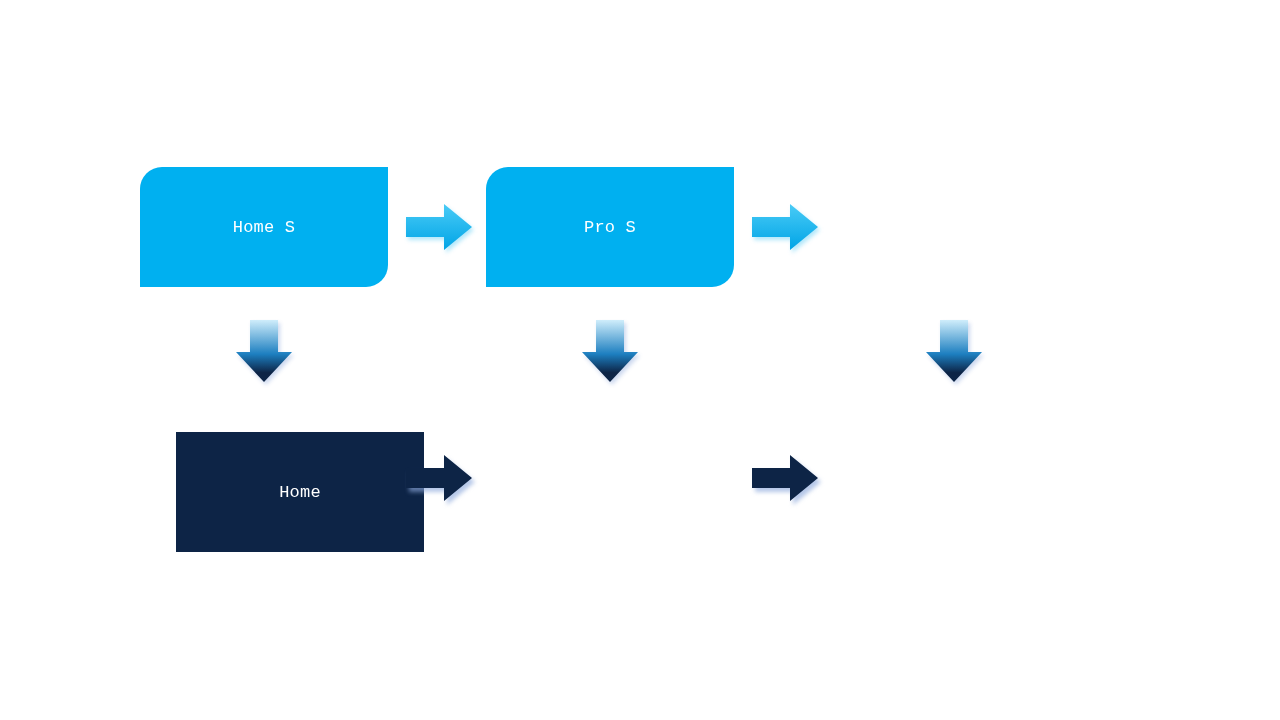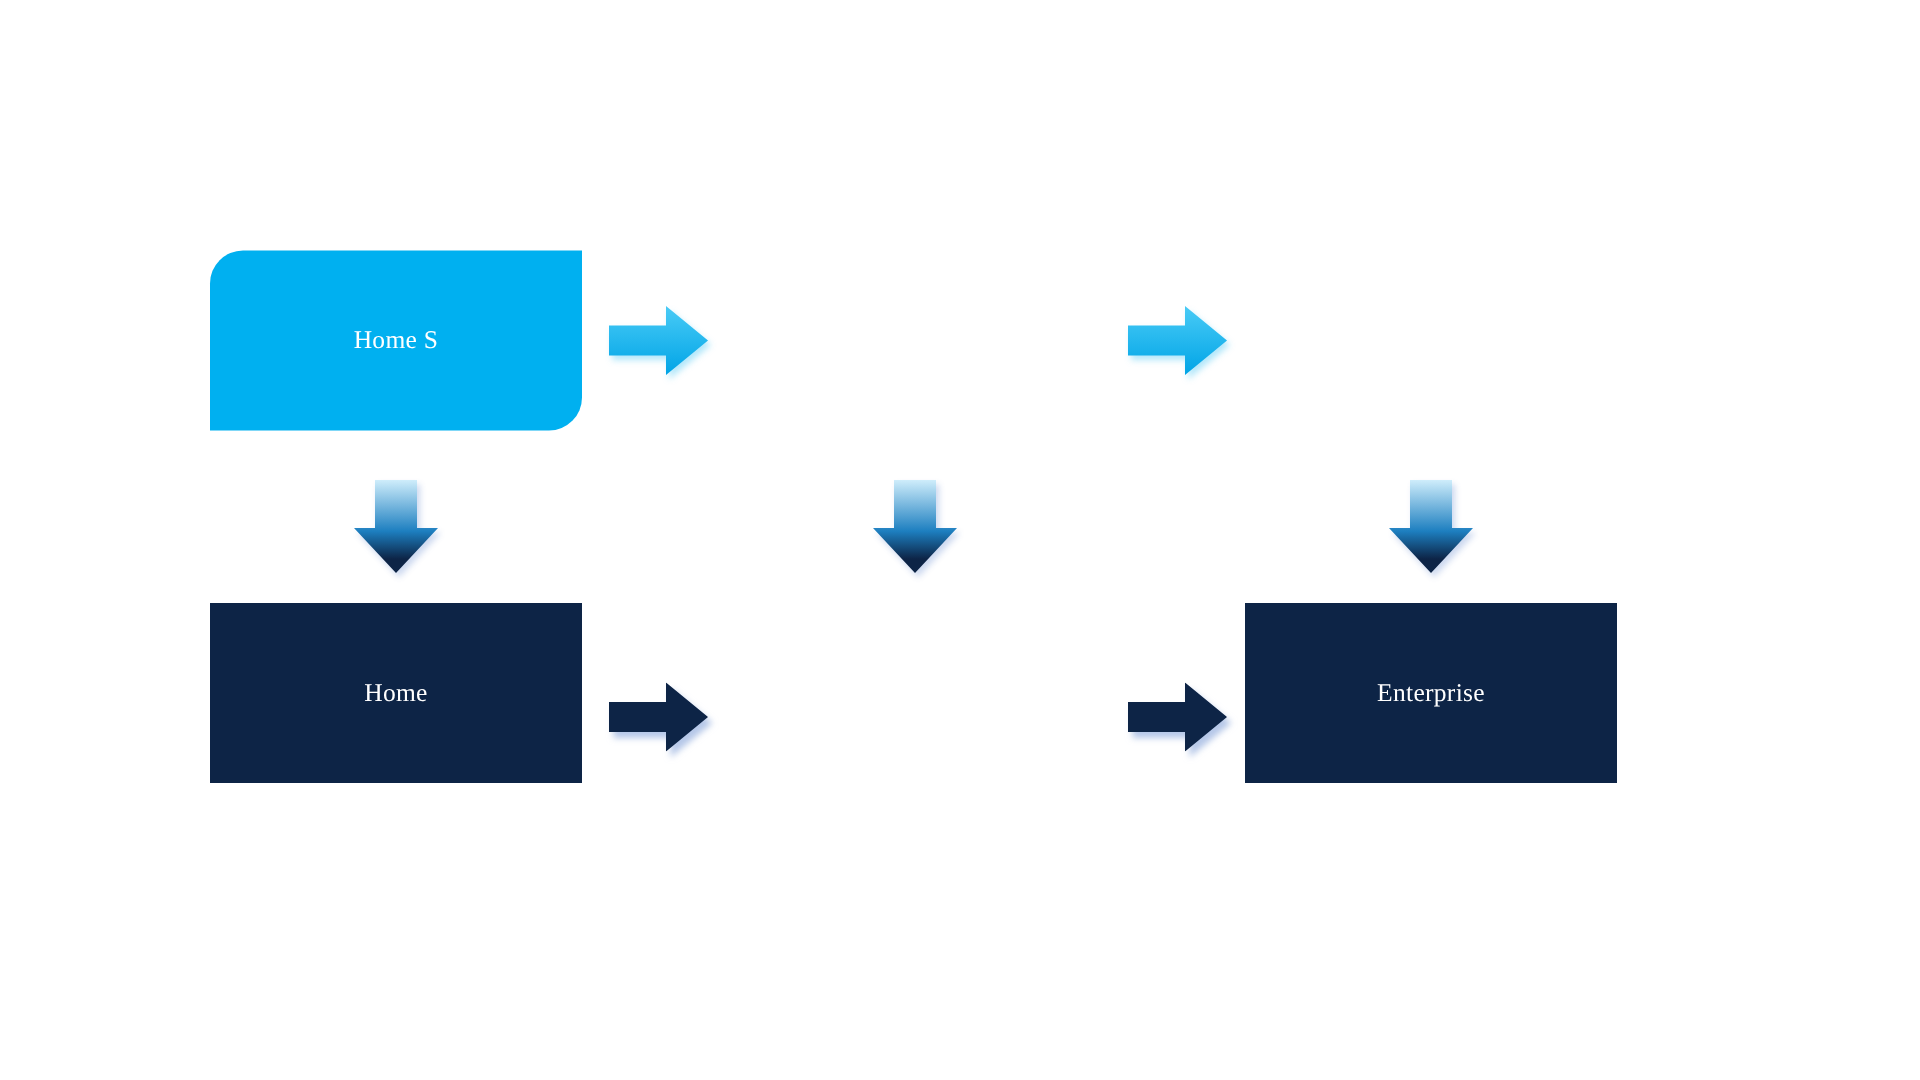--- a/index.html
+++ b/index.html
@@ -6,21 +6,21 @@
     margin: 0;
     padding: 0;
     background: #ffffff;
   }
   .stage {
     position: relative;
     width: 1109px;
     height: 720px;
     background: var(--background, #ffffff);
     overflow: hidden;
-    font-family: Liberation Serif, serif;
+    font-family: Liberation Mono, monospace;
   }
   .box {
     position: absolute;
     width: 248px;
     height: 120px;
     display: flex;
     align-items: center;
     justify-content: center;
     color: var(--text, #ffffff);
     font-size: 17px;
@@ -30,21 +30,21 @@
     background: var(--top-box, #00B0F0);
     border-radius: 22px 0 22px 0;
   }
   .box.bottom {
     background: var(--bottom-box, #0D2446);
   }
   .col1 { left: 140px; }
   .col2 { left: 486px; }
   .col3 { left: 830px; }
   .row-top { top: 167px; }
-  .row-bottom { top: 402px; }
+  .row-bottom { top: 432px; margin-left: 36px; }
   .arrow { position: absolute; }
   .arrow.cyan   { filter: drop-shadow(2px 3px 2px rgba(0, 176, 240, 0.30)); }
   .arrow.dark   { filter: drop-shadow(3px 4px 2px rgba(142, 169, 219, 0.65)); }
   .arrow.vert   { filter: drop-shadow(2px 3px 2px rgba(142, 169, 219, 0.45)); }
   .fill-dark    { fill: var(--arrow-dark, #0D2446); }
   .hidden-defs  { position: absolute; width: 0; height: 0; overflow: hidden; }
 </style>
 </head>
 <body>
 
@@ -61,20 +61,23 @@
         <stop offset="0.55" stop-color="#1D7FC0"></stop>
         <stop offset="0.85" stop-color="#0D2446"></stop>
         <stop offset="1" stop-color="#0D2446"></stop>
       </linearGradient>
     </defs>
   </svg>
 
   <div class="box top row-top col1">
     <span>Home S</span>
   </div>
+  <div class="box top row-top col2">
+    <span>Pro S</span>
+  </div>
 
   <svg class="arrow cyan" style="left:406px; top:204px" width="66" height="46" viewBox="0 0 66 46">
     <polygon points="0,13 38,13 38,0 66,23 38,46 38,33 0,33" fill="url(#gTop)"></polygon>
   </svg>
   <svg class="arrow cyan" style="left:752px; top:204px" width="66" height="46" viewBox="0 0 66 46">
     <polygon points="0,13 38,13 38,0 66,23 38,46 38,33 0,33" fill="url(#gTop)"></polygon>
   </svg>
 
   <svg class="arrow vert" style="left:236px; top:320px" width="56" height="62" viewBox="0 0 56 62">
     <polygon points="14,0 42,0 42,32 56,32 28,62 0,32 14,32" fill="url(#gDown)"></polygon>
@@ -82,23 +85,20 @@
   <svg class="arrow vert" style="left:582px; top:320px" width="56" height="62" viewBox="0 0 56 62">
     <polygon points="14,0 42,0 42,32 56,32 28,62 0,32 14,32" fill="url(#gDown)"></polygon>
   </svg>
   <svg class="arrow vert" style="left:926px; top:320px" width="56" height="62" viewBox="0 0 56 62">
     <polygon points="14,0 42,0 42,32 56,32 28,62 0,32 14,32" fill="url(#gDown)"></polygon>
   </svg>
 
   <div class="box bottom row-bottom col1">
     <span>Home</span>
   </div>
-  <div class="box bottom row-bottom col3">
-    <span>Enterprise</span>
-  </div>
 
   <svg class="arrow dark" style="left:406px; top:455px" width="66" height="46" viewBox="0 0 66 46">
     <polygon class="fill-dark" points="0,13 38,13 38,0 66,23 38,46 38,33 0,33"></polygon>
   </svg>
   <svg class="arrow dark" style="left:752px; top:455px" width="66" height="46" viewBox="0 0 66 46">
     <polygon class="fill-dark" points="0,13 38,13 38,0 66,23 38,46 38,33 0,33"></polygon>
   </svg>
 
 </div>
 

